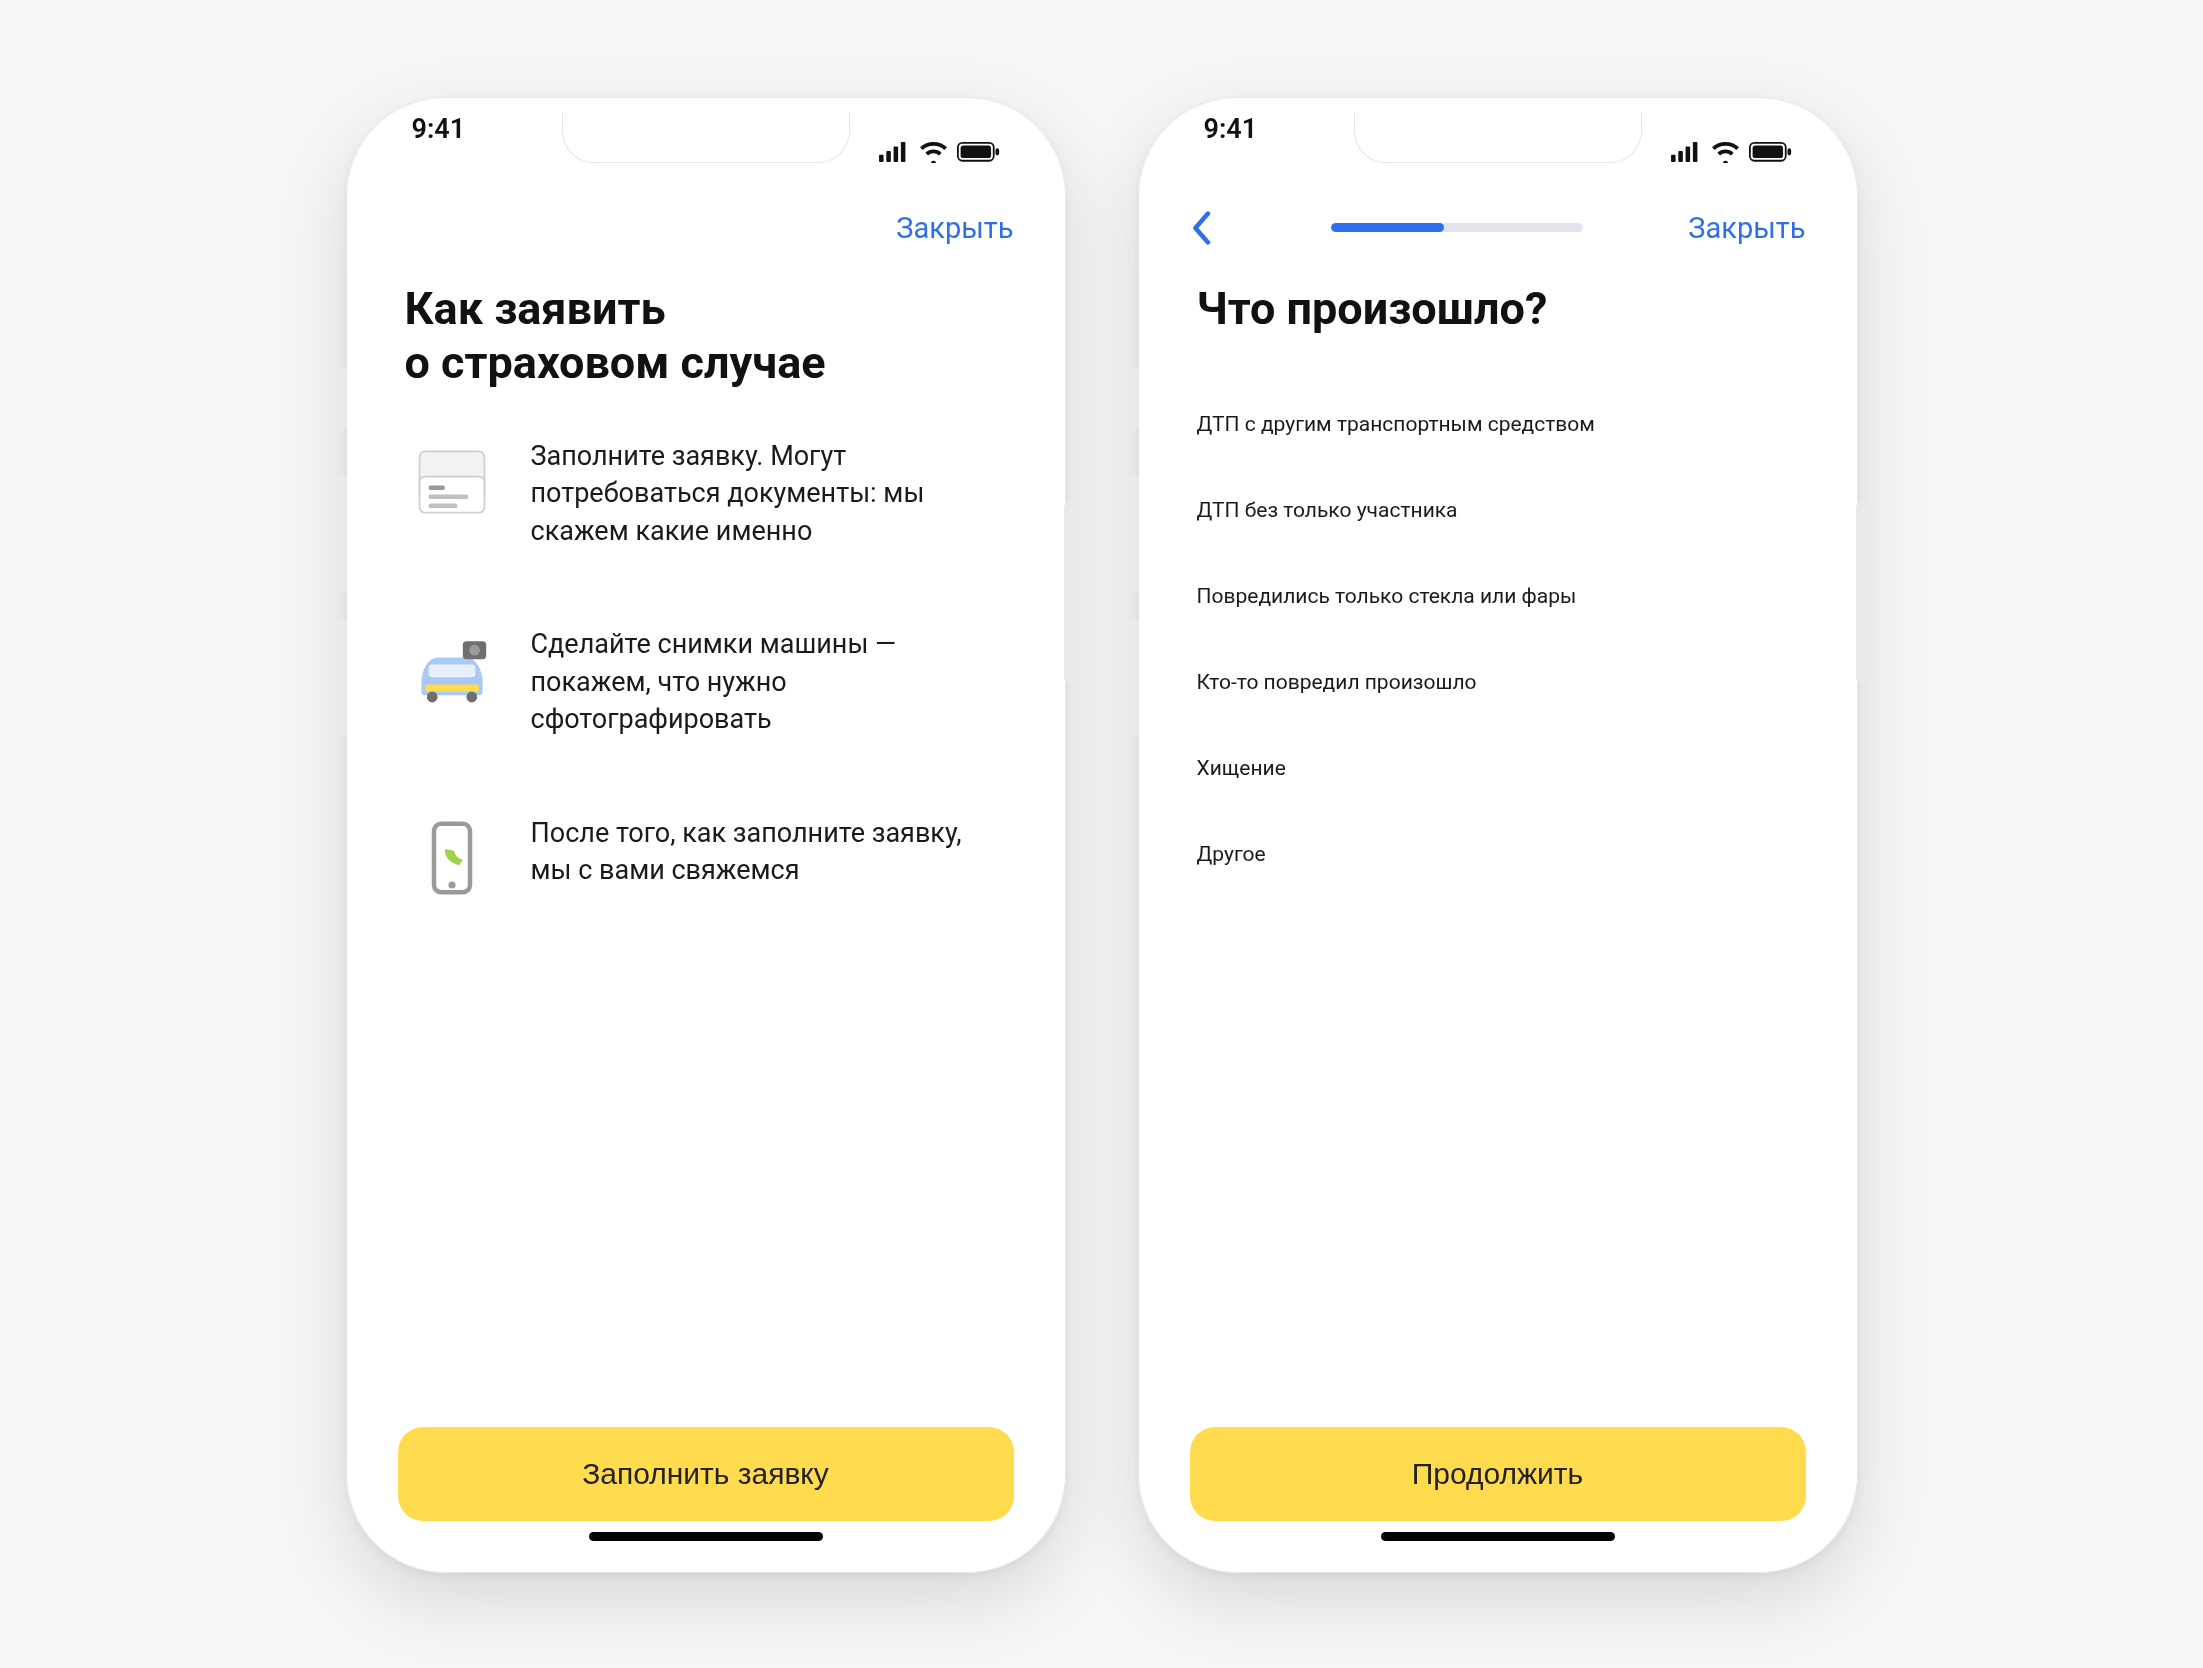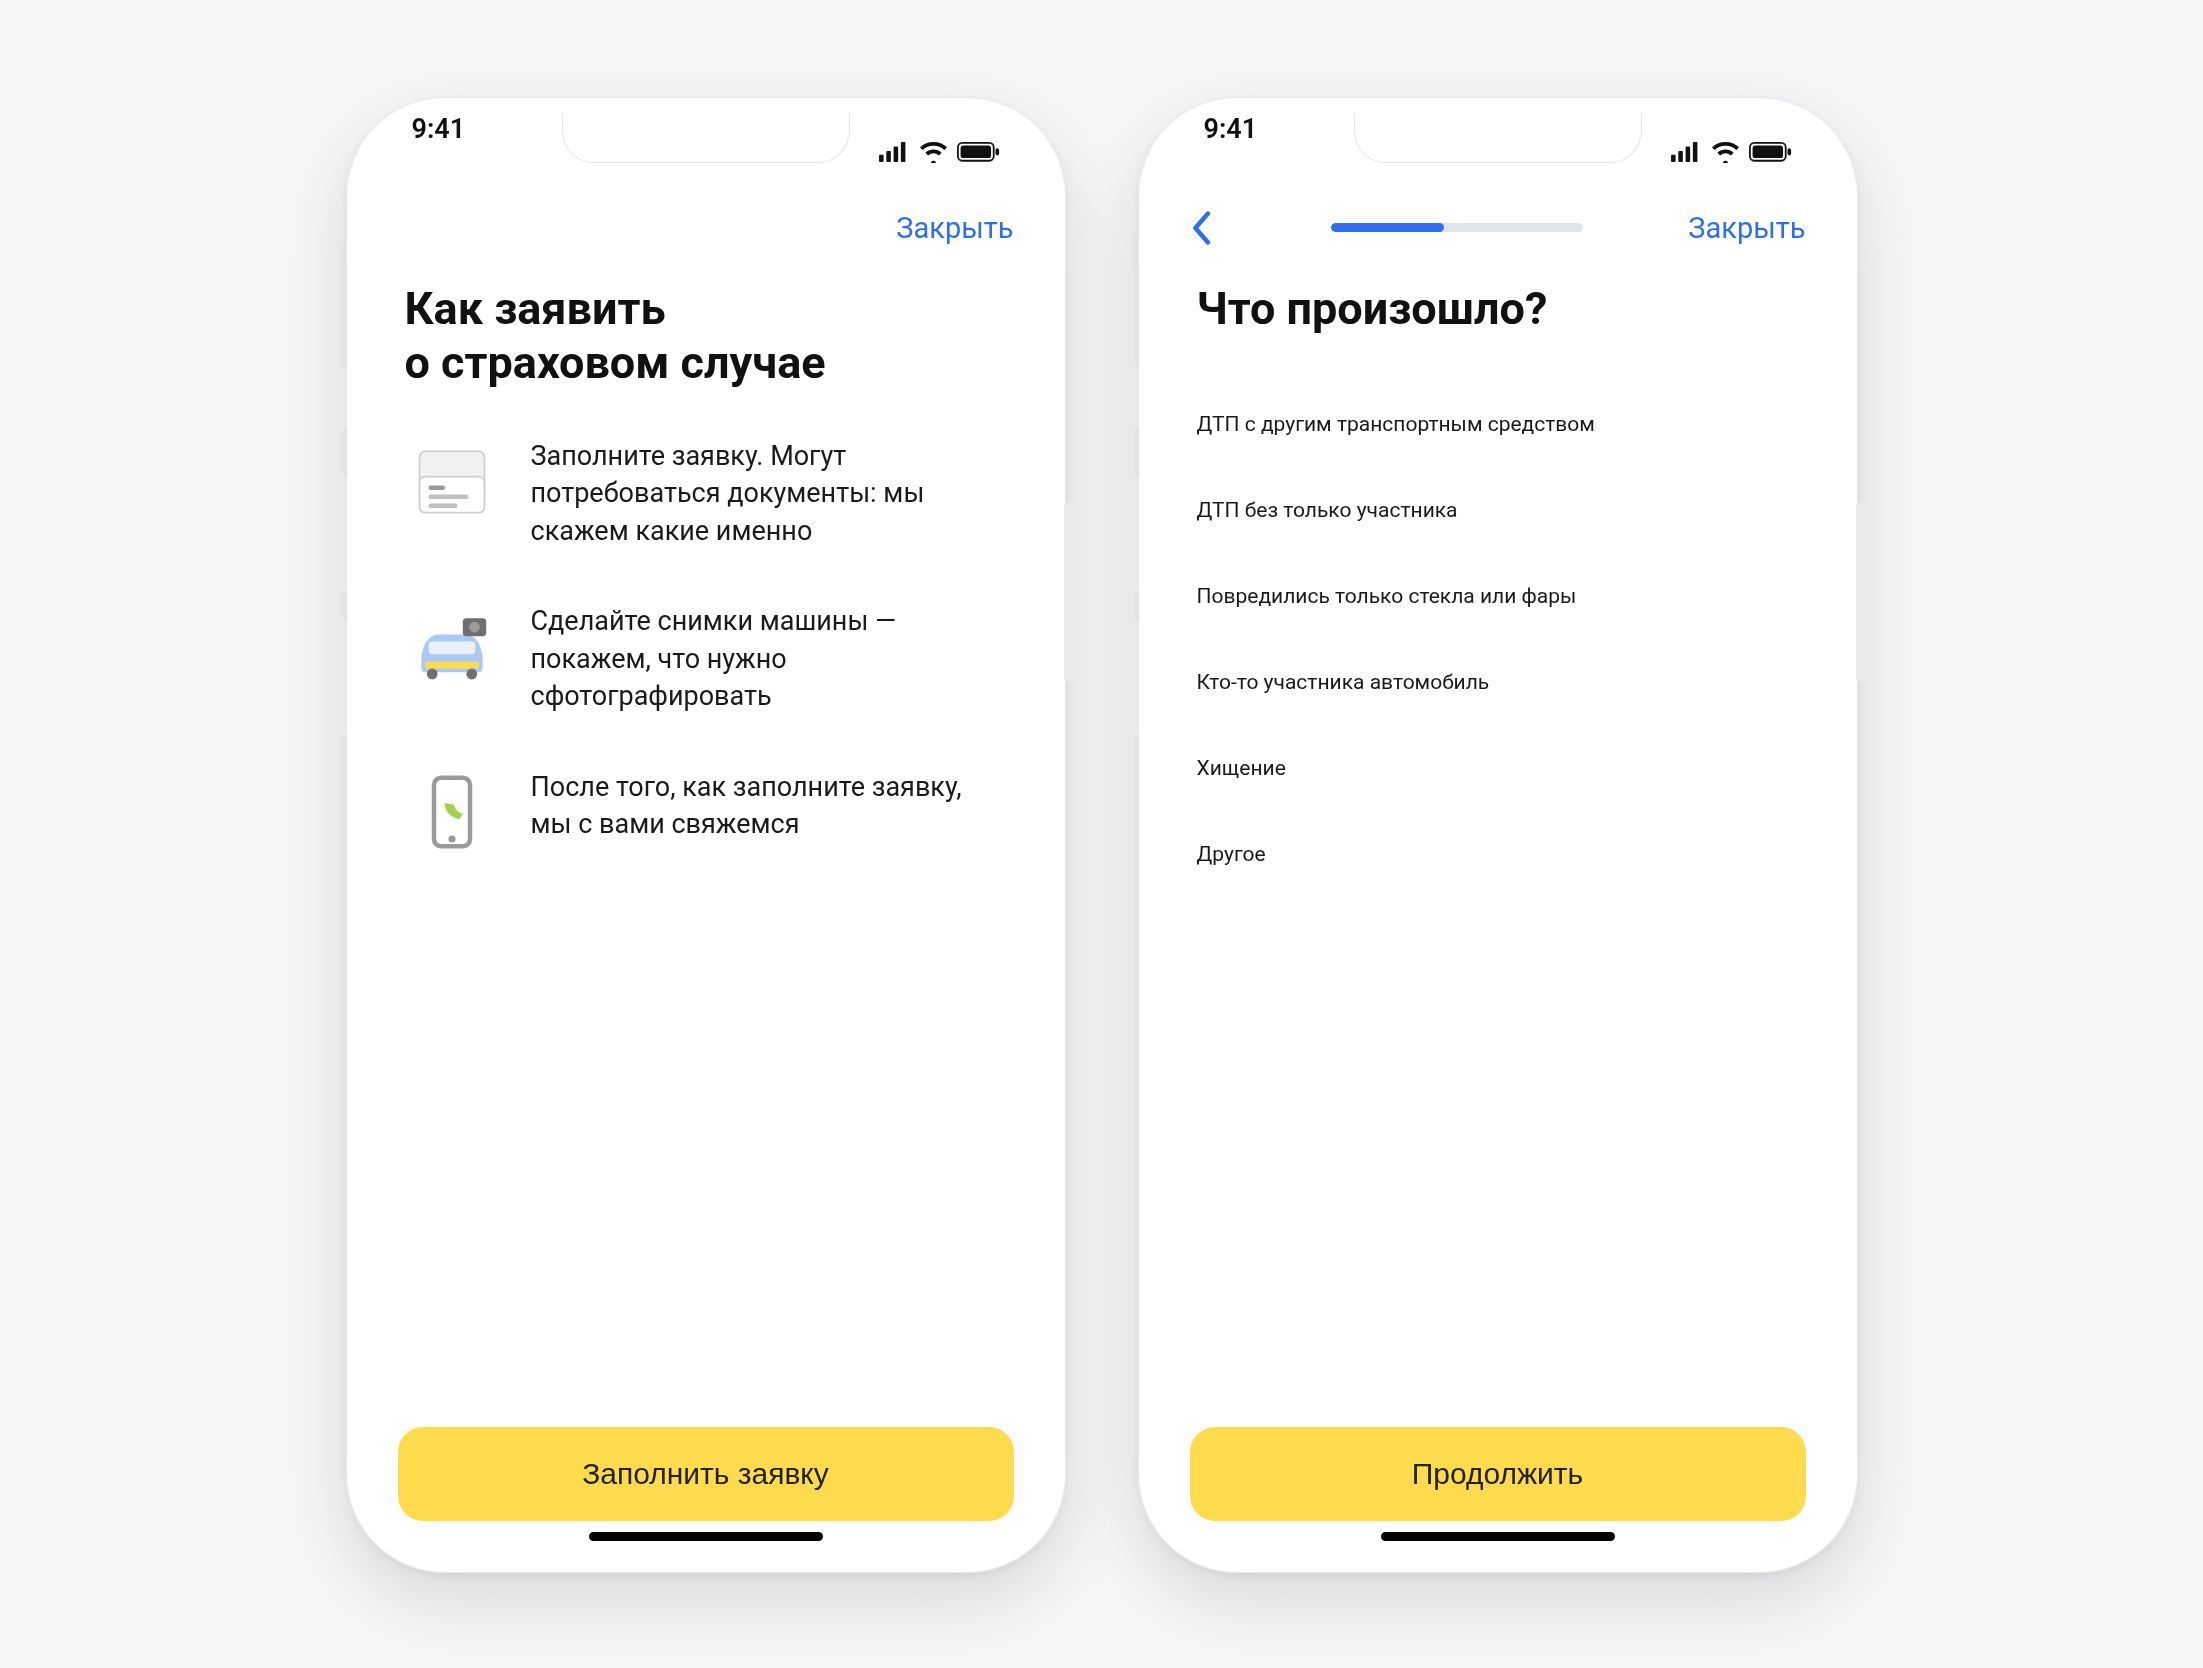--- a/index.html
+++ b/index.html
@@ -118,21 +118,21 @@
     overflow: hidden;
   }
   .title {
     font-size: 45px;
     font-weight: 700;
     line-height: 1.2;
     color: #111;
     margin-top: 18px;
     margin-bottom: 45px;
   }
-  .steps { display: flex; flex-direction: column; gap: 50px; }
+  .steps { display: flex; flex-direction: column; gap: 73px; }
   .step {
     display: flex;
     align-items: flex-start;
     gap: 32px;
   }
   .step-icon {
     width: 94px;
     height: 94px;
     flex-shrink: 0;
     display: flex;
@@ -310,21 +310,21 @@
       </div>
       <span class="nav-close">Закрыть</span>
     </div>
 
     <div class="content">
       <h1 class="title">Что произошло?</h1>
       <div class="options">
         <div class="option">ДТП с другим транспортным средством</div>
         <div class="option">ДТП без только участника</div>
         <div class="option">Повредились только стекла или фары</div>
-        <div class="option">Кто-то участника автомобиль</div>
+        <div class="option">Кто-то повредил произошло</div>
         <div class="option">Хищение</div>
         <div class="option">Другое</div>
       </div>
     </div>
 
     <div class="bottom">
       <button class="primary-btn">Продолжить</button>
     </div>
 
     <div class="home-indicator"></div>

